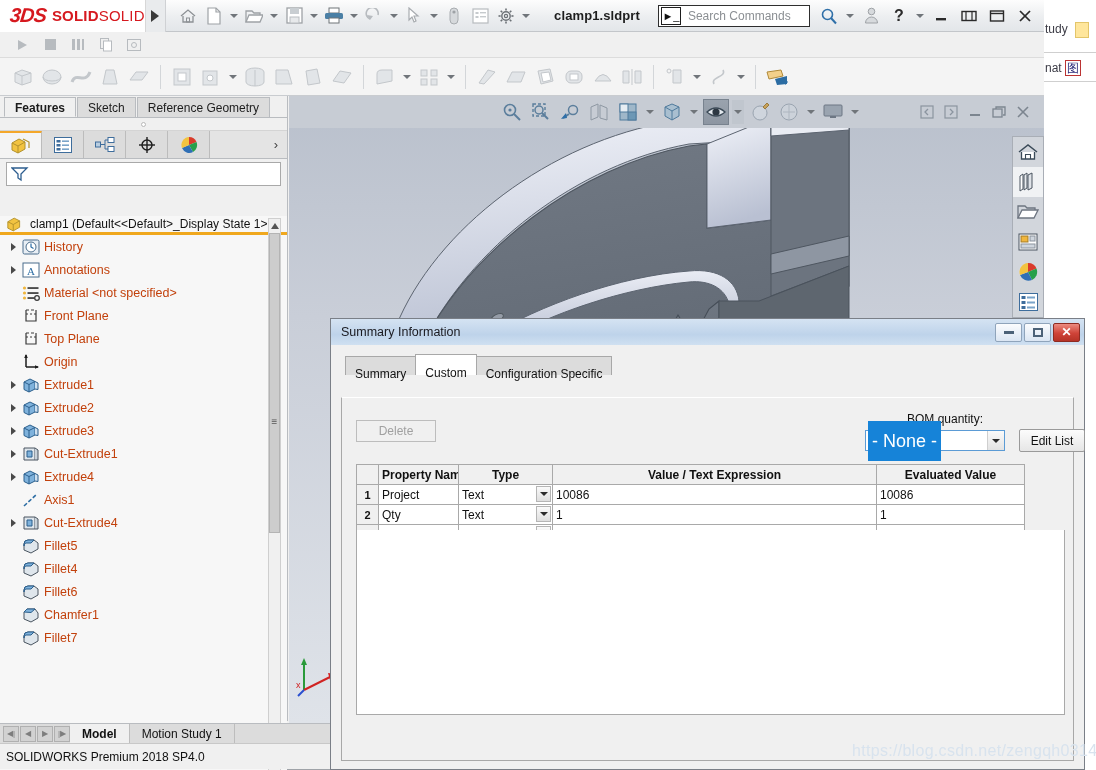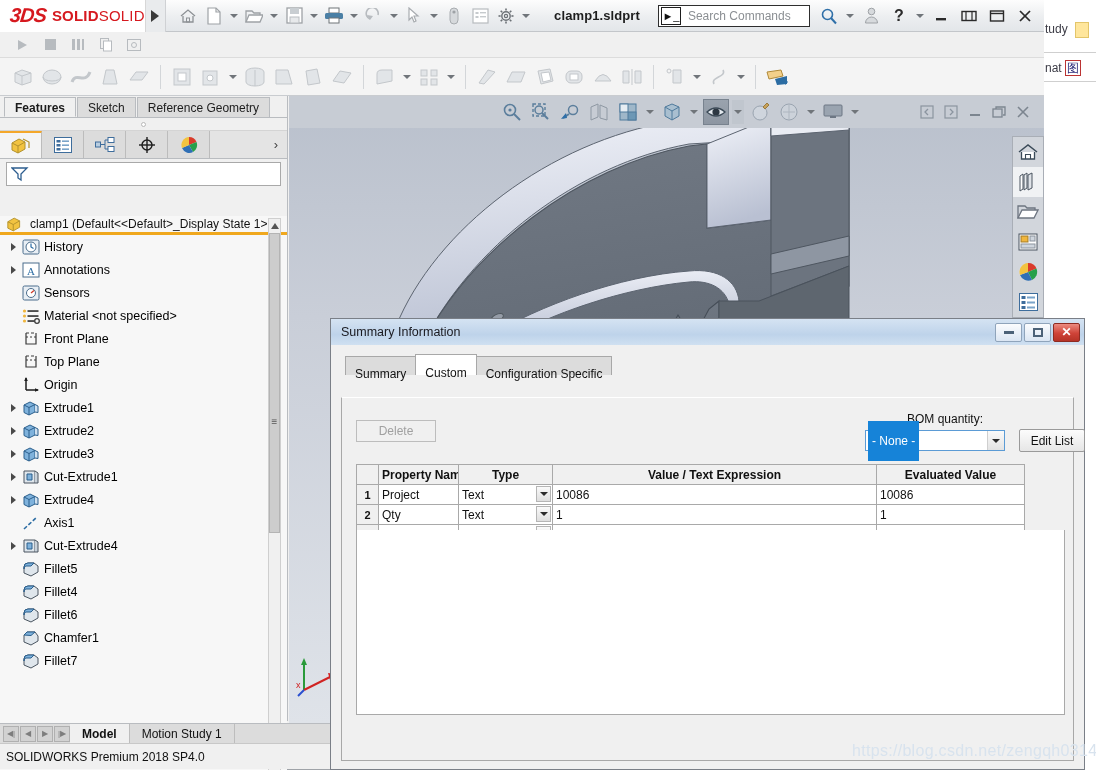--- a/index.html
+++ b/index.html
@@ -91,21 +91,21 @@
     display:flex; align-items:center; padding-left:4px; }
   .tree-scroll { position:absolute; left:0; top:120px; width:287px; height:575px;
     background:#f7f7f7; overflow:hidden; }
   .tree-root { display:flex; align-items:center; height:19px; padding-left:6px; white-space:nowrap;
     border-bottom: 3px solid #f0a81e; }
   .tree-root .lbl { font-size:12px; color:#111; margin-left:4px; }
   .titem { display:flex; align-items:center; height:23px; padding-left:6px; white-space:nowrap; }
   .texp { width:14px; display:flex; align-items:center; justify-content:center; }
   .texp i { width:0;height:0;border-left:5px solid #4a4a4a;border-top:4px solid transparent;border-bottom:4px solid transparent; }
   .ticon { width:22px; display:flex; align-items:center; justify-content:center; }
-  .tlbl { font-size:12.5px; color:#000000; margin-left:2px; }
+  .tlbl { font-size:12.5px; color:#c2410c; margin-left:2px; }
   .tree-vscroll { position:absolute; right:6px; top:122px; width:13px; height:572px;
     background:#f0f0f0; border:1px solid #cfcfcf; }
   .tvs-up, .tvs-dn { height:13px; display:flex; align-items:center; justify-content:center; background:#f0f0f0; }
   .tvs-thumb { position:absolute; left:0; right:0; top:14px; height:300px; background:#cdcdcd; border:1px solid #b4b4b4;}
   .tvs-grip { position:absolute; left:1px; right:1px; top:195px; height:14px; display:flex; align-items:center; justify-content:center; color:#555; font-size:10px;}
 
   
   .bottom-tabs { position:absolute; left:0; top:723px; width:1044px; height:20px; background:#dcdcdc;
     border-top:1px solid #b9bcc0; display:flex; align-items:center; }
   .navbtns { display:flex; gap:1px; padding-left:3px;}
@@ -152,21 +152,21 @@
   .dtab { height:19px; padding:8px 9px; line-height:19px; font-size:12px; background:#dcdcdc;
     border:1px solid #a8a8a8; border-bottom:none; color:#111; margin-right:-1px; }
   .dtab.active { height:21px; line-height:21px; background:#fff; font-weight:normal; }
   .dtab-pane { position:absolute; left:10px; right:10px; top:52px; bottom:8px;
     background:#f0f0f0; border:1px solid #a8a8a8; border-top:1px solid #fff; }
   .delete-btn { position:absolute; left:14px; top:22px; width:80px; height:22px; background:#f0f0f0;
     border:1px solid #bdbdbd; color:#a0a0a0; font-size:12px; display:flex; align-items:center; justify-content:center;}
   .bomq-lbl { position:absolute; right:90px; top:14px; font-size:12px; color:#111; white-space:nowrap;}
   .bomq-sel { position:absolute; left:523px; top:32px; width:140px; height:21px; background:#fff;
     border:1px solid #5b9bd5; display:flex; align-items:center; }
-  .bomq-val { background:#1683d8; color:#fff; font-size:12px; padding:12px 4px; margin-left:2px; line-height:16px;}
+  .bomq-val { background:#1683d8; color:#fff; font-size:18px; padding:12px 4px; margin-left:2px; line-height:16px;}
   .bomq-arrow { margin-left:auto; width:17px; height:19px; display:flex; align-items:center; justify-content:center;
     background: linear-gradient(#fafafa,#e3e3e3); border-left:1px solid #cfcfcf;}
   .bomq-arrow i { width:0;height:0;border-top:4px solid #2b2b2b;border-left:4px solid transparent;border-right:4px solid transparent;}
   .editlist-btn { position:absolute; left:677px; top:31px; width:66px; height:23px;
     background: linear-gradient(#fcfcfc,#e6e6e6); border:1px solid #9a9a9a; border-radius:2px;
     font-size:12px; color:#111; display:flex; align-items:center; justify-content:center; }
 
   
   .ptable-wrap { position:absolute; left:14px; top:66px; width:668px; height:66px; }
   table.ptable { border-collapse:collapse; width:668px; table-layout:fixed; font-size:12px; }
@@ -636,31 +636,20 @@
               <span class="texp">
                 <i></i>
               </span>
               <span class="ticon">
                 <svg width="18" height="16" viewBox="0 0 18 16">
                   <rect x="1" y="1" width="16" height="14" fill="#fff" stroke="#4a6d8c"></rect>
                   <text x="9" y="12.5" font-size="11" text-anchor="middle" fill="#2b6ca3" font-family="Liberation Serif, serif">A</text>
                 </svg>
               </span>
               <span class="tlbl">Annotations</span>
-            </div>
-            <div class="titem">
-              <span class="texp"></span>
-              <span class="ticon">
-                <svg width="18" height="16" viewBox="0 0 18 16">
-                  <rect x="1" y="1" width="16" height="14" rx="1.5" fill="#e8eef4" stroke="#4a6d8c"></rect>
-                  <circle cx="9" cy="8" r="4.5" fill="#fff" stroke="#4a6d8c"></circle>
-                  <path d="M9 8 L12 5.5" stroke="#d03a2a" stroke-width="1.3"></path>
-                </svg>
-              </span>
-              <span class="tlbl">Sensors</span>
             </div>
             <div class="titem">
               <span class="texp"></span>
               <span class="ticon">
                 <svg width="18" height="16" viewBox="0 0 18 16">
                   <circle cx="2.5" cy="3" r="1.6" fill="#f0b63d"></circle>
                   <rect x="5.5" y="2.2" width="11" height="1.7" fill="#3a3a3a"></rect>
                   <circle cx="2.5" cy="8" r="1.6" fill="#f0b63d"></circle>
                   <rect x="5.5" y="7.2" width="11" height="1.7" fill="#3a3a3a"></rect>
                   <circle cx="2.5" cy="13" r="1.6" fill="#f0b63d"></circle>

